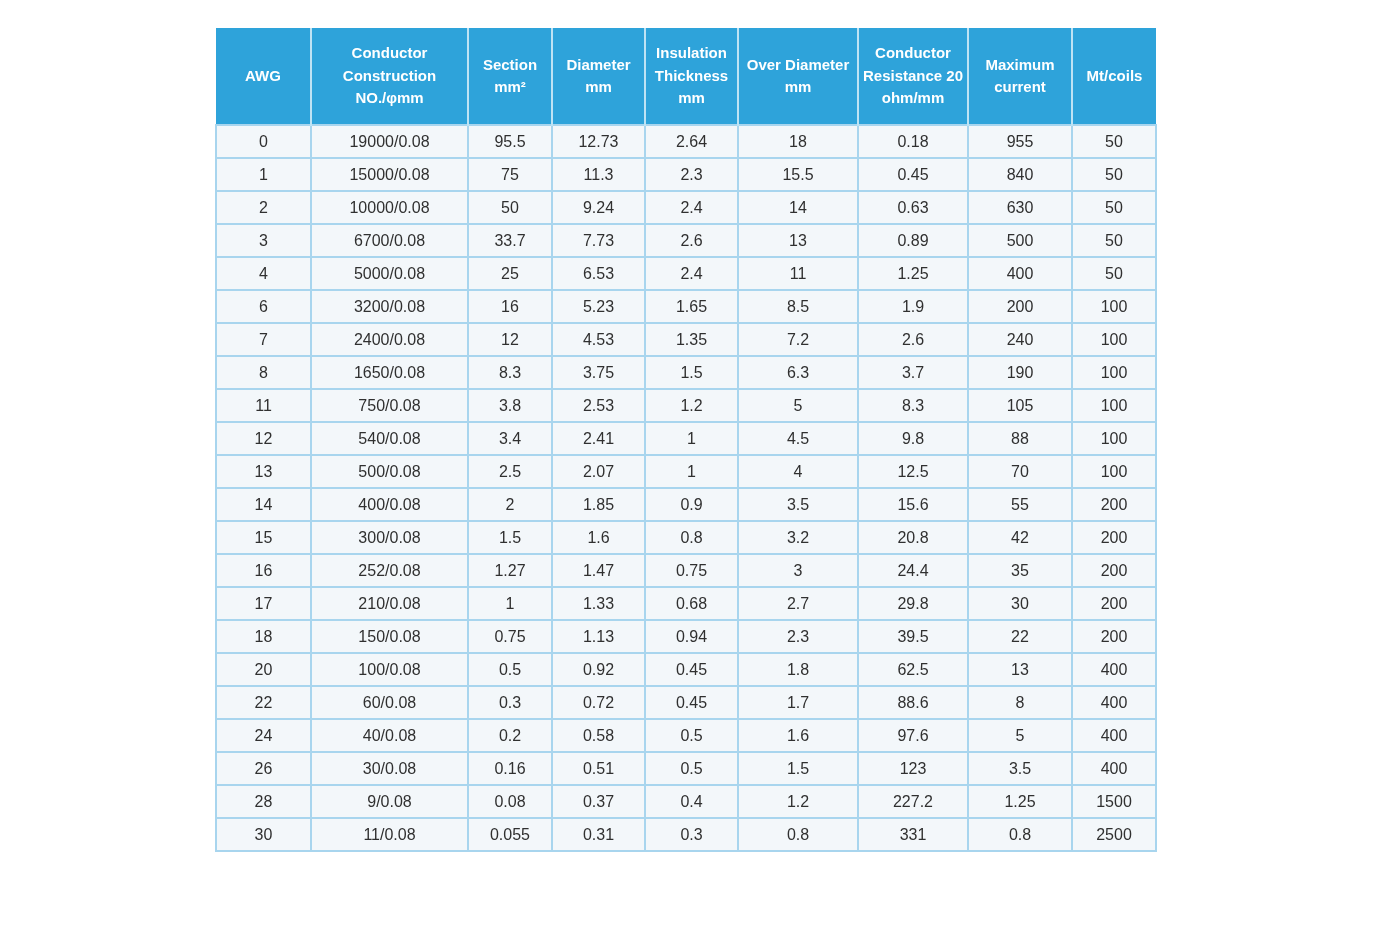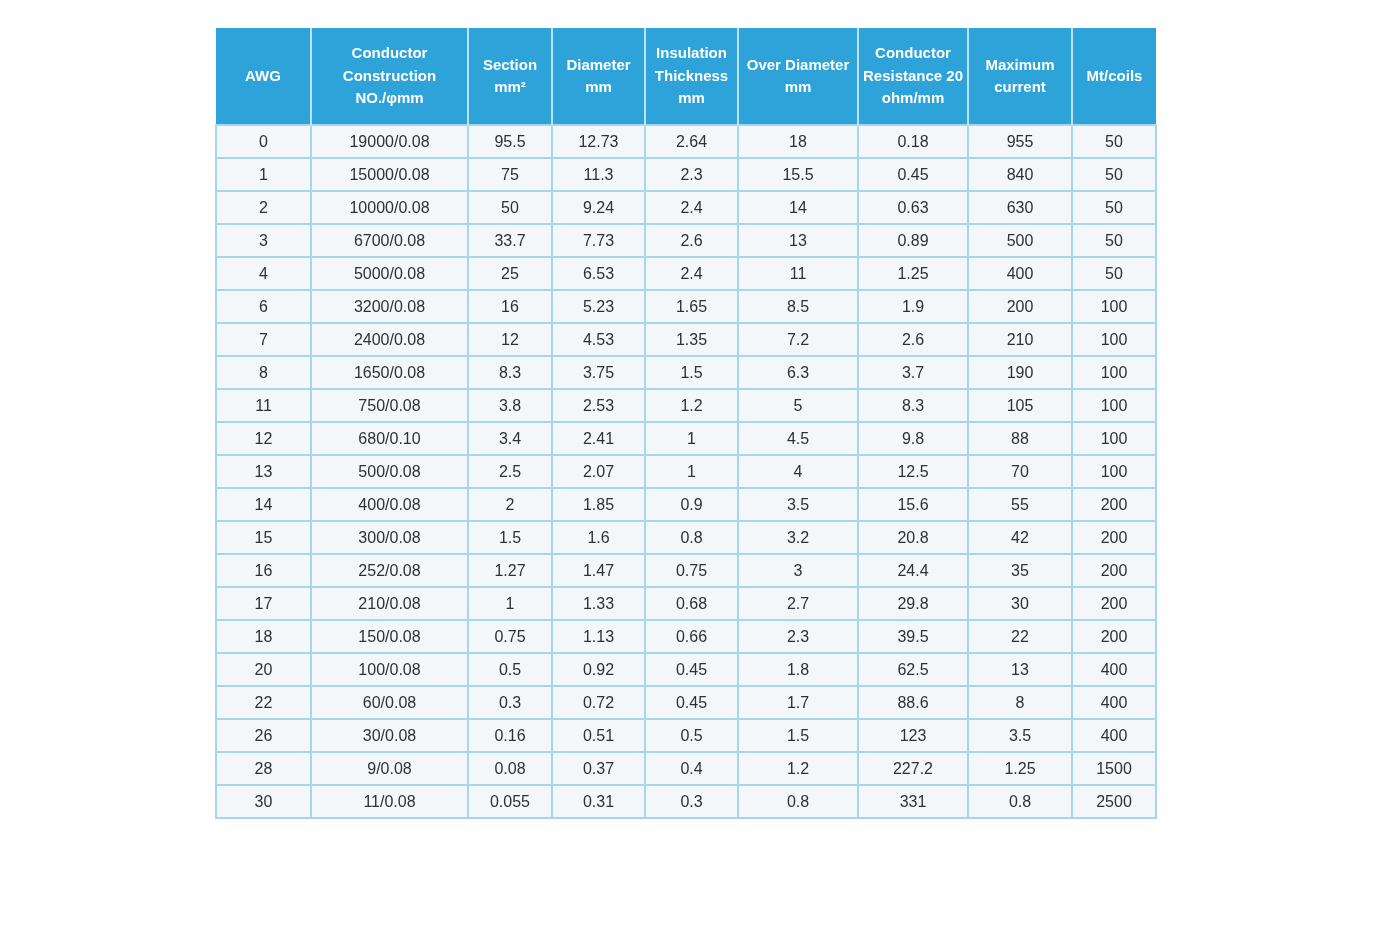--- a/index.html
+++ b/index.html
@@ -166,21 +166,21 @@
           <td>100</td>
         </tr>
         <tr>
           <td>7</td>
           <td>2400/0.08</td>
           <td>12</td>
           <td>4.53</td>
           <td>1.35</td>
           <td>7.2</td>
           <td>2.6</td>
-          <td>210</td>
+          <td>240</td>
           <td>100</td>
         </tr>
         <tr>
           <td>8</td>
           <td>1650/0.08</td>
           <td>8.3</td>
           <td>3.75</td>
           <td>1.5</td>
           <td>6.3</td>
           <td>3.7</td>
@@ -193,21 +193,21 @@
           <td>3.8</td>
           <td>2.53</td>
           <td>1.2</td>
           <td>5</td>
           <td>8.3</td>
           <td>105</td>
           <td>100</td>
         </tr>
         <tr>
           <td>12</td>
-          <td>680/0.10</td>
+          <td>540/0.08</td>
           <td>3.4</td>
           <td>2.41</td>
           <td>1</td>
           <td>4.5</td>
           <td>9.8</td>
           <td>88</td>
           <td>100</td>
         </tr>
         <tr>
           <td>13</td>
@@ -262,21 +262,21 @@
           <td>2.7</td>
           <td>29.8</td>
           <td>30</td>
           <td>200</td>
         </tr>
         <tr>
           <td>18</td>
           <td>150/0.08</td>
           <td>0.75</td>
           <td>1.13</td>
-          <td>0.66</td>
+          <td>0.94</td>
           <td>2.3</td>
           <td>39.5</td>
           <td>22</td>
           <td>200</td>
         </tr>
         <tr>
           <td>20</td>
           <td>100/0.08</td>
           <td>0.5</td>
           <td>0.92</td>
@@ -288,20 +288,31 @@
         </tr>
         <tr>
           <td>22</td>
           <td>60/0.08</td>
           <td>0.3</td>
           <td>0.72</td>
           <td>0.45</td>
           <td>1.7</td>
           <td>88.6</td>
           <td>8</td>
+          <td>400</td>
+        </tr>
+        <tr>
+          <td>24</td>
+          <td>40/0.08</td>
+          <td>0.2</td>
+          <td>0.58</td>
+          <td>0.5</td>
+          <td>1.6</td>
+          <td>97.6</td>
+          <td>5</td>
           <td>400</td>
         </tr>
         <tr>
           <td>26</td>
           <td>30/0.08</td>
           <td>0.16</td>
           <td>0.51</td>
           <td>0.5</td>
           <td>1.5</td>
           <td>123</td>

